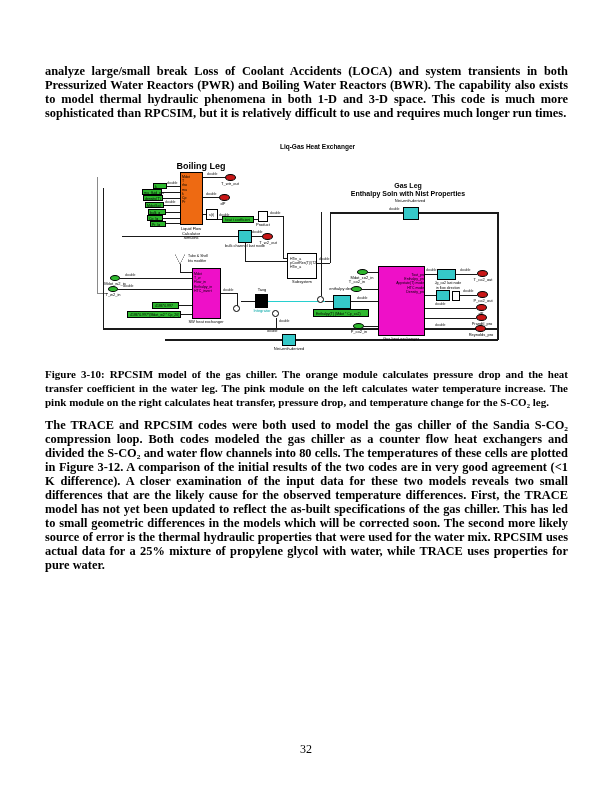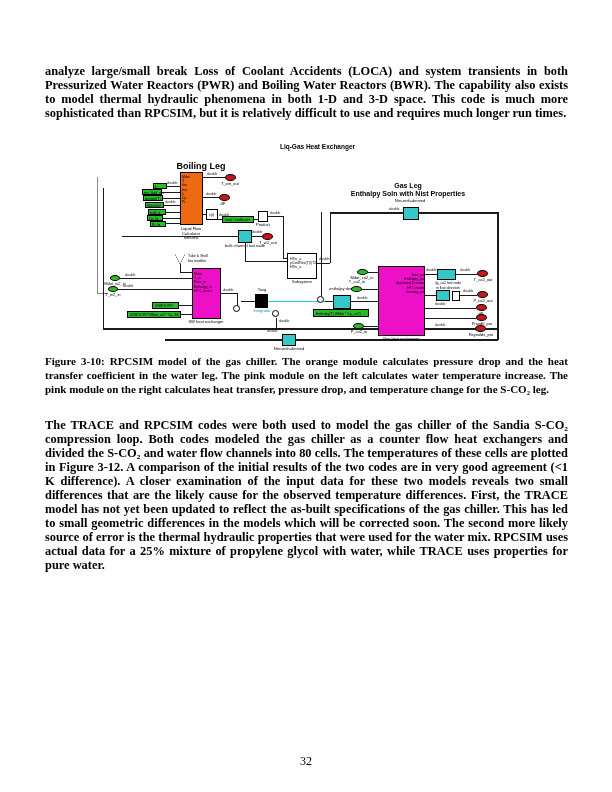--- a/index.html
+++ b/index.html
@@ -1,20 +1,20 @@
 <!DOCTYPE html>
 <html><head>
 <meta charset="utf-8">
 <style>
   html,body{margin:0;padding:0;background:#e8e8e8;}
   .page{position:relative;width:612px;height:792px;background:#ffffff;margin:0 auto;overflow:hidden;
         font-family:"Liberation Serif", serif;color:#000;}
   .para{position:absolute;left:45px;width:523px;font-size:12.4px;line-height:14px;text-align:justify;font-weight:bold;}
   .caption{position:absolute;left:45px;width:523px;font-size:11px;line-height:13.8px;font-weight:bold;text-align:justify;}
-  .pagenum{position:absolute;left:0;width:612px;text-align:center;font-size:12px;margin-top:12px;}
+  .pagenum{position:absolute;left:0;width:612px;text-align:center;font-size:12px;}
 
   
   .fig{position:absolute;left:95px;top:143px;width:430px;height:213px;font-family:"Liberation Sans",sans-serif;}
   .fig *{box-sizing:border-box;}
   .ft{position:absolute;font-weight:bold;text-align:center;}
   .blk{position:absolute;border:1px solid #000;}
   .orange{background:#ee6a12;}
   .magenta{background:#ee10c8;}
   .green{background:#2eb82e;}
   .teal{background:#35c8c8;}
@@ -263,19 +263,19 @@
     <div class="oval ored" style="left:381px;top:171px;width:11px;height:7px;"></div>
     <div class="lbl" style="left:372px;top:179px;width:30px;">Prandtl_pro</div>
 
     <div class="wire wh" style="left:330px;top:186px;width:50px;"></div>
     <span class="dl" style="left:340px;top:180px;">double</span>
     <div class="oval ored" style="left:380px;top:182px;width:11px;height:7px;"></div>
     <div class="lbl" style="left:370px;top:190px;width:32px;">Reynolds_pro</div>
 
   </div>
 
-  <div class="caption" style="top:355px;">Figure 3-10:  RPCSIM model of the gas chiller.  The orange module calculates pressure drop and the heat transfer coefficient in the water leg.  The pink module on the left calculates water temperature increase.  The pink module on the right calculates heat transfer, pressure drop, and temperature change for the S-CO₂ leg.</div>
+  <div class="caption" style="top:368px;">Figure 3-10:  RPCSIM model of the gas chiller.  The orange module calculates pressure drop and the heat transfer coefficient in the water leg.  The pink module on the left calculates water temperature increase.  The pink module on the right calculates heat transfer, pressure drop, and temperature change for the S-CO₂ leg.</div>
 
   <div class="para" style="top:418px;">The TRACE and RPCSIM codes were both used to model the gas chiller of the Sandia S-CO₂ compression loop.  Both codes modeled the gas chiller as a counter flow heat exchangers and divided the S-CO₂ and water flow channels into 80 cells.  The temperatures of these cells are plotted in Figure 3-12.  A comparison of the initial results of the two codes are in very good agreement (&lt;1 K difference).   A closer examination of the input data for these two models reveals two small differences that are the likely cause for the observed temperature differences.  First, the TRACE model has not yet been updated to reflect the as-built specifications of the gas chiller.  This has led to small geometric differences in the models which will be corrected soon.  The second more likely source of error is the thermal hydraulic properties that were used for the water mix.  RPCSIM uses actual data for a 25% mixture of propylene glycol with water, while TRACE uses properties for pure water.</div>
 
   <div class="pagenum" style="top:742px;">32</div>
 
 </div>
 
 </body></html>

